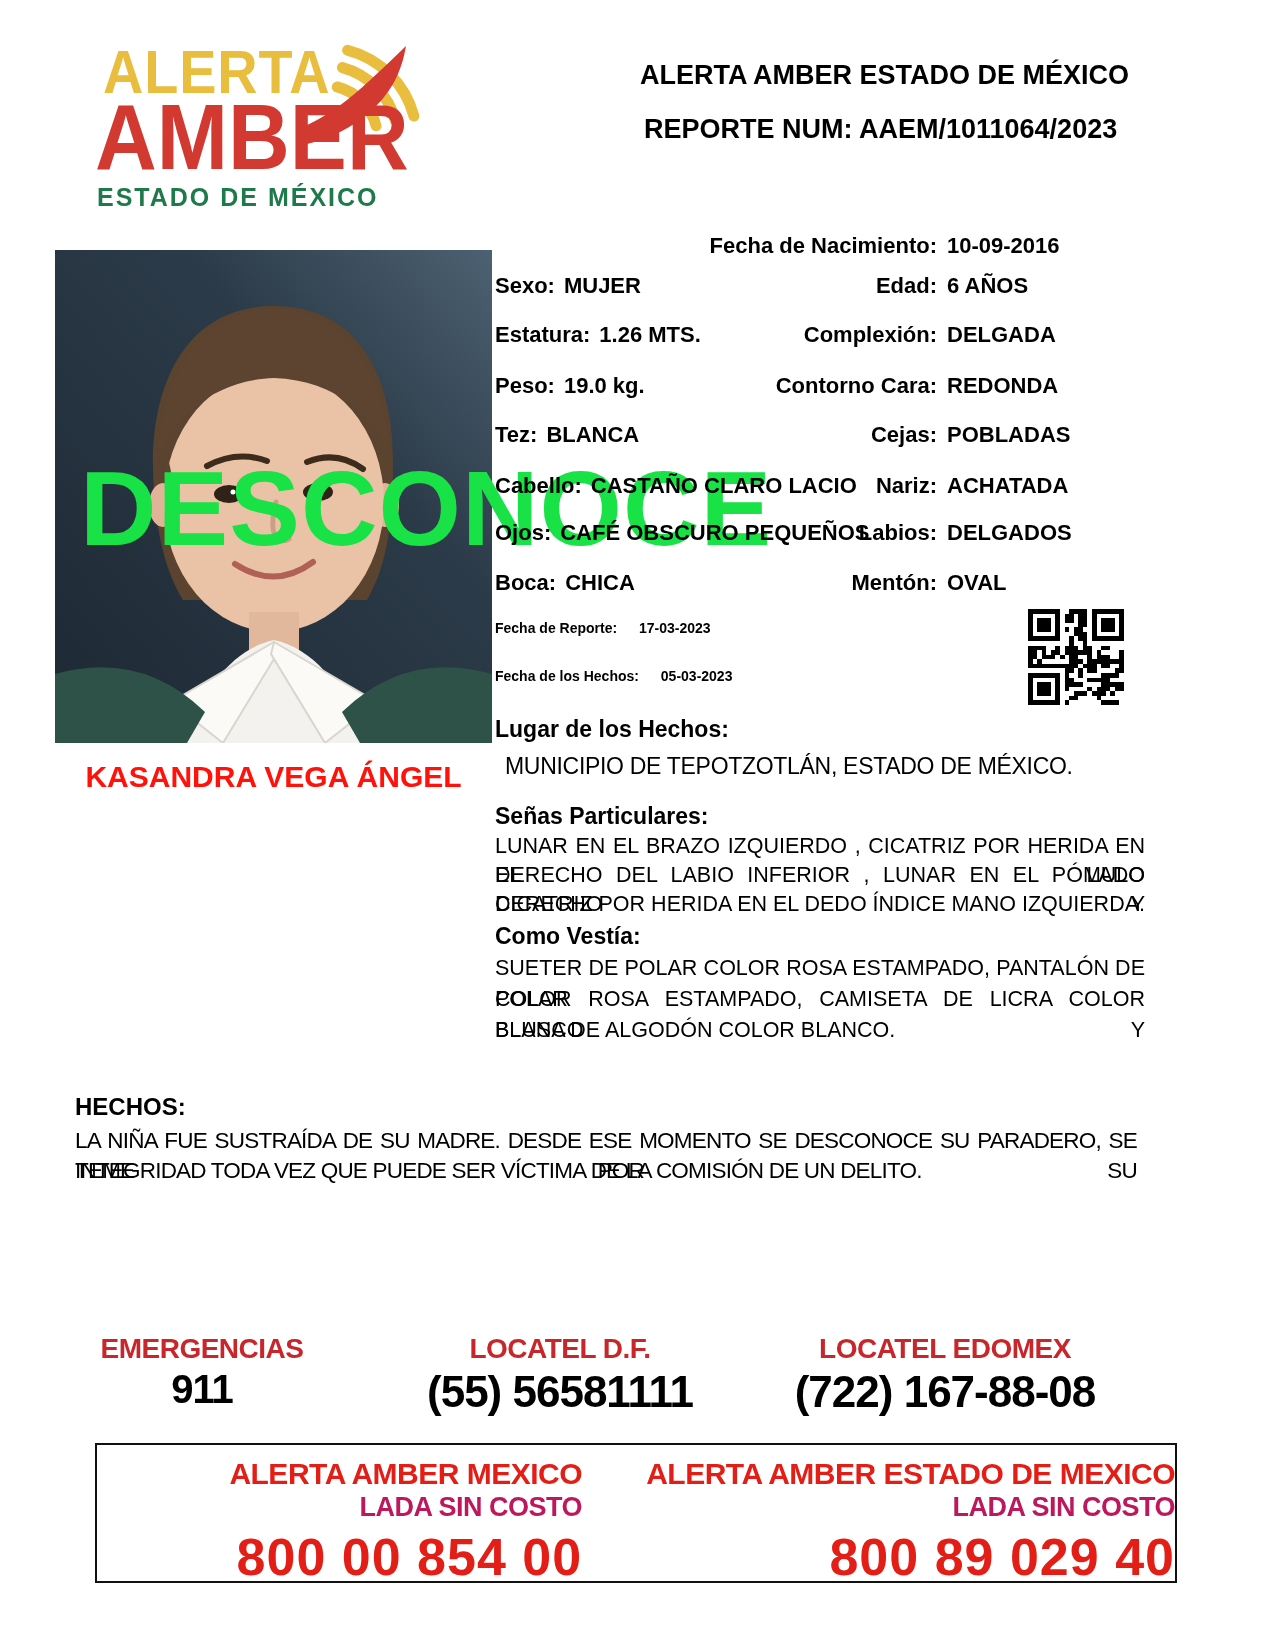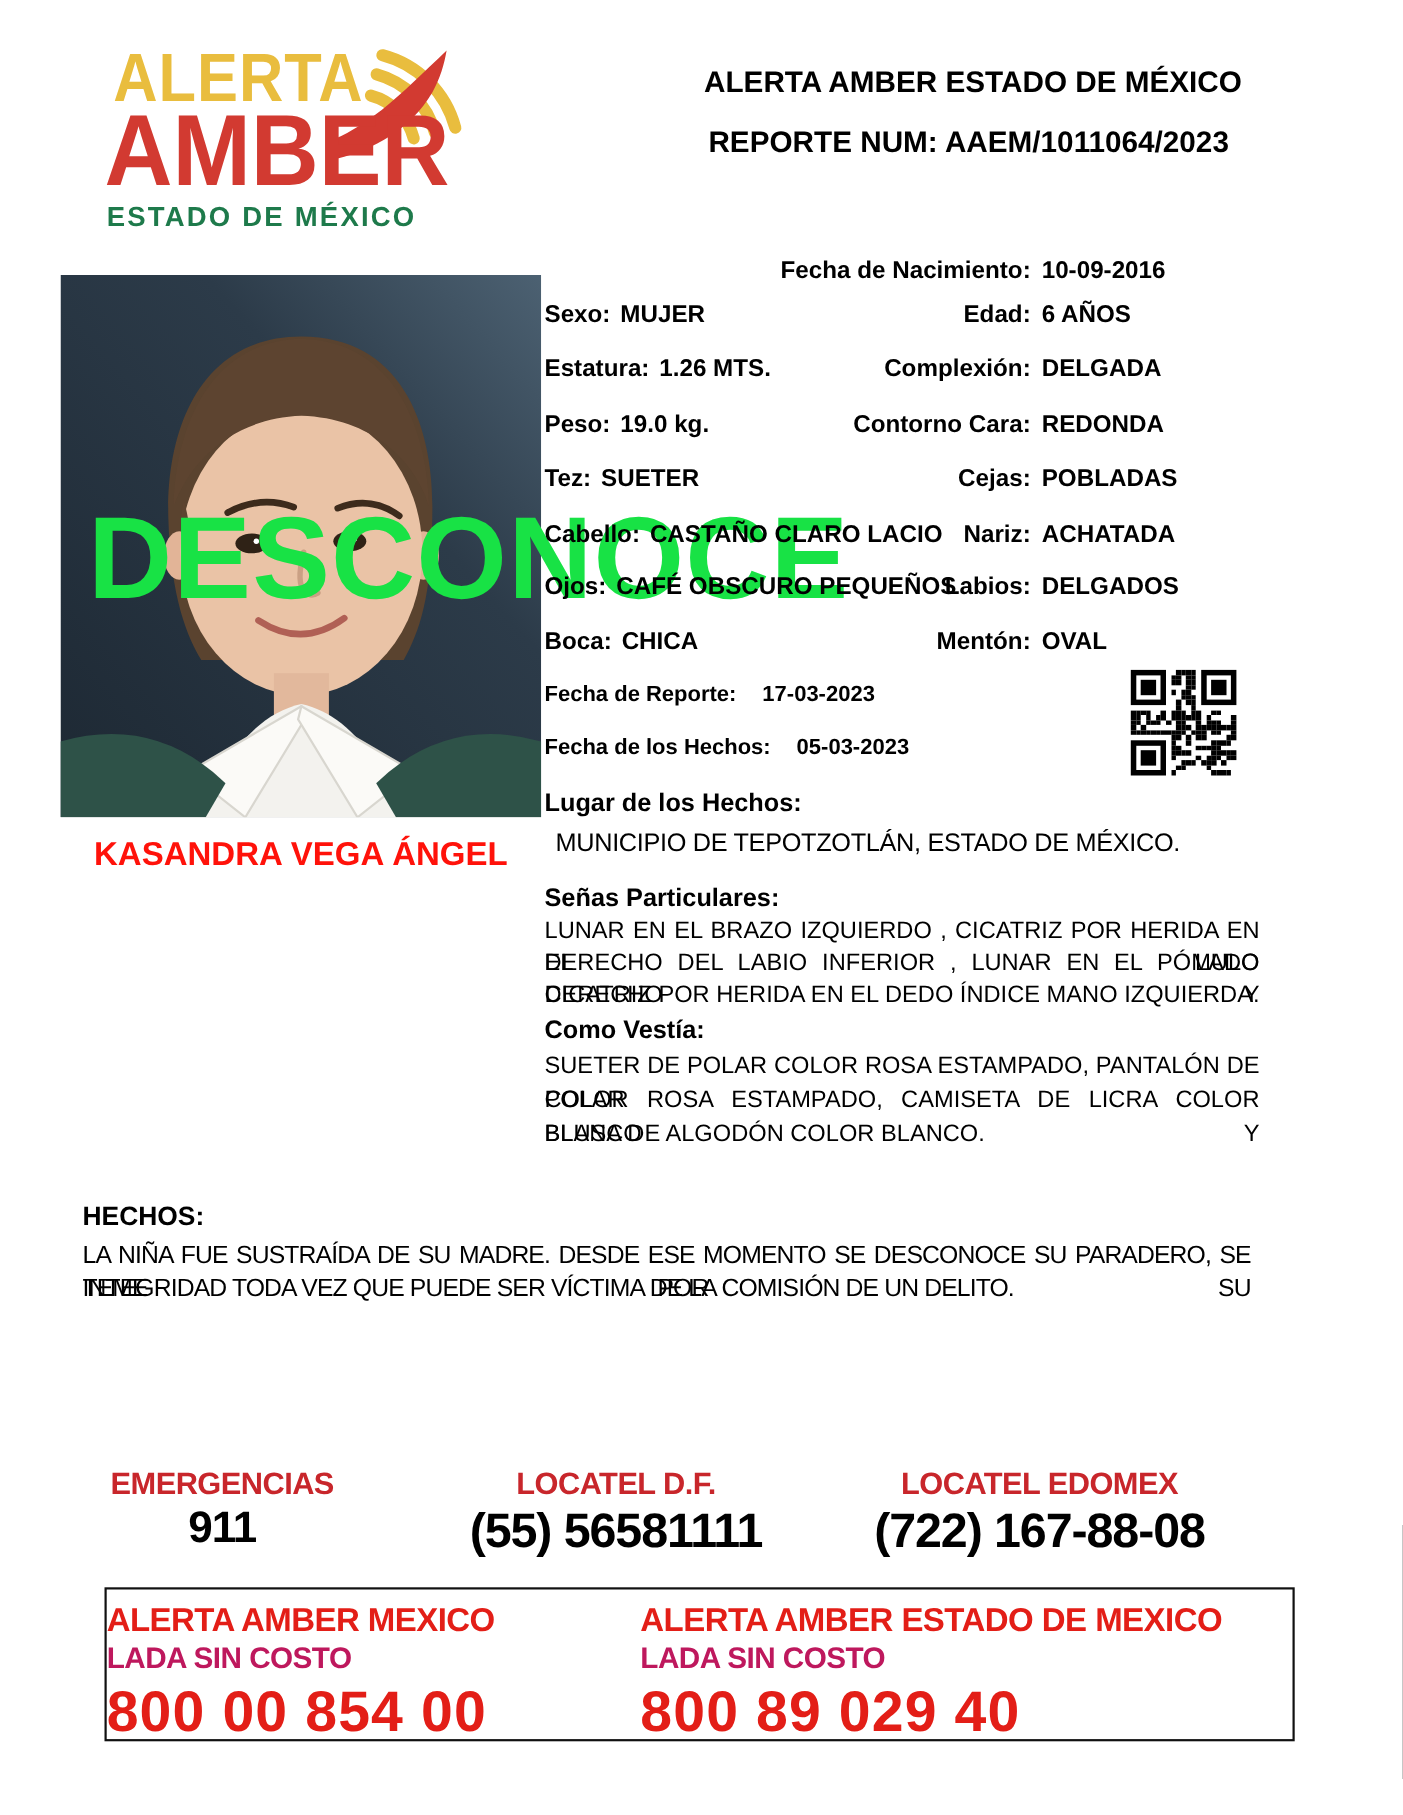--- a/index.html
+++ b/index.html
@@ -26,21 +26,21 @@
   .title1{position:absolute;left:640px;top:60px;font-weight:bold;font-size:27px;white-space:nowrap;}
   .title2{position:absolute;left:644px;top:114px;font-weight:bold;font-size:27px;white-space:nowrap;}
 
   
   .drow{position:absolute;left:495px;width:660px;height:30px;font-weight:bold;font-size:22px;white-space:nowrap;}
   .dleft{position:absolute;left:0;}
   .dleft .v{margin-left:9px;}
   .drl{position:absolute;left:0;width:442px;text-align:right;}
   .drv{position:absolute;left:452px;}
 
-  .dateline{position:absolute;left:495px;font-weight:bold;font-size:20px;white-space:nowrap;}
+  .dateline{position:absolute;left:495px;font-weight:bold;font-size:14px;white-space:nowrap;}
   .dateline .v{margin-left:18px;}
 
   .seclabel{position:absolute;left:495px;font-weight:bold;font-size:23px;white-space:nowrap;}
   .placeval{position:absolute;left:505px;font-size:23px;white-space:nowrap;letter-spacing:-0.3px;}
 
   .para{position:absolute;left:495px;width:650px;font-size:21.5px;}
   .para .ln{height:29px;line-height:29px;white-space:nowrap;}
   .para .ln.stretch{white-space:normal;text-align:justify;text-align-last:justify;}
   .para2 .ln{height:31px;line-height:31px;}
 
@@ -67,21 +67,21 @@
   .contact{position:absolute;text-align:center;}
   .contact .clabel{font-weight:bold;font-size:28px;color:var(--contact-red,#c8262b);letter-spacing:-0.5px;}
   .contact .cnumber{font-weight:bold;font-size:44px;color:#000;margin-top:2px;letter-spacing:-1px;}
   .c1{left:57px;top:1333px;width:290px;}
   .c2{left:390px;top:1333px;width:340px;}
   .c3{left:775px;top:1333px;width:340px;}
 
   
   .footer-box{position:absolute;left:95px;top:1443px;width:1082px;height:140px;border:2px solid #111;
               display:flex;box-sizing:border-box;}
-  .fcol{text-align:left;padding-top:12px;}
+  .fcol{text-align:right;padding-top:12px;}
   .fcol.a{width:45%;}
   .fcol.b{width:55%;}
   .ftitle{font-weight:bold;font-size:30px;color:var(--phone-red,#e31e17);letter-spacing:-0.5px;}
   .fsub{font-weight:bold;font-size:27px;color:#be185d;margin-top:1px;letter-spacing:-0.5px;}
   .fnumber{font-weight:bold;font-size:52px;color:var(--phone-red,#e31e17);margin-top:4px;letter-spacing:1px;}
 </style>
 </head>
 <body>
 
 <div class="page" style="--logo-yellow: #e9bd3e; --logo-red: #d23a31; --logo-green: #1e7a4b; --watermark-green: #18e245; --name-red: #ff120a; --contact-red: #c8262b; --phone-red: #e31e17;">
@@ -167,21 +167,21 @@
       <span class="dleft"><span>Estatura:</span><span class="v">1.26 MTS.</span></span>
       <span class="drl">Complexión:</span>
       <span class="drv">DELGADA</span>
     </div>
     <div class="drow" style="top:373px">
       <span class="dleft"><span>Peso:</span><span class="v">19.0 kg.</span></span>
       <span class="drl">Contorno Cara:</span>
       <span class="drv">REDONDA</span>
     </div>
     <div class="drow" style="top:422px">
-      <span class="dleft"><span>Tez:</span><span class="v">SUETER</span></span>
+      <span class="dleft"><span>Tez:</span><span class="v">BLANCA</span></span>
       <span class="drl">Cejas:</span>
       <span class="drv">POBLADAS</span>
     </div>
     <div class="drow" style="top:473px">
       <span class="dleft"><span>Cabello:</span><span class="v">CASTAÑO CLARO LACIO</span></span>
       <span class="drl">Nariz:</span>
       <span class="drv">ACHATADA</span>
     </div>
     <div class="drow" style="top:520px">
       <span class="dleft"><span>Ojos:</span><span class="v">CAFÉ OBSCURO PEQUEÑOS</span></span>

